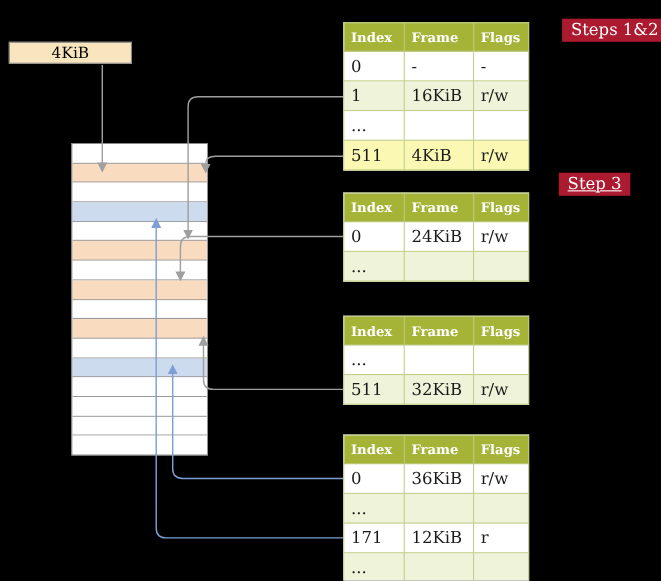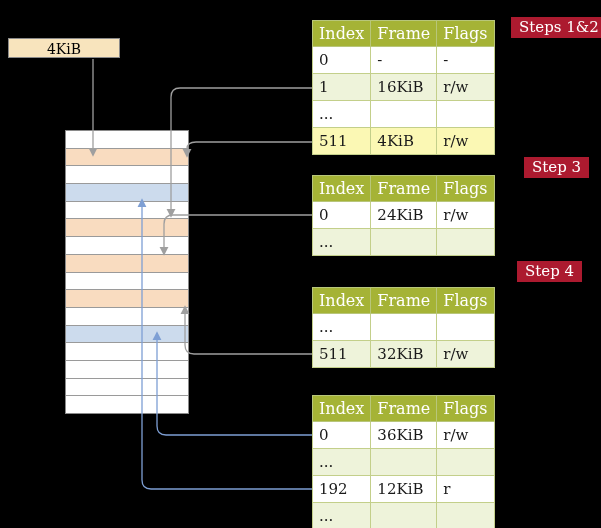--- a/index.html
+++ b/index.html
@@ -21,21 +21,21 @@
 
   
   .steplabel{
     position:absolute;z-index:4;
     background:#ac1a2f;color:#fff;
     font-size:15px;line-height:19px;
     padding:1px 8px;white-space:nowrap;
   }
   #step0{left:188px;top:40px;}
   #steps12{left:511px;top:17px;}
-  #step3{left:524px;top:157px;}
+  #step3{left:508px;top:157px;text-decoration:underline;}
   #step4{left:517px;top:261px;}
 
   
   .memory{
     position:absolute;left:65px;top:130px;width:124px;height:284px;
     border:1px solid #8a8a8a;background:#fff;
     display:flex;flex-direction:column;
     z-index:1;box-sizing:border-box;
   }
   .mem-row{flex:1;background:#fff;border-bottom:1px solid #9a9a9a;}
@@ -53,42 +53,41 @@
     position:absolute;z-index:3;
     border-collapse:collapse;
     font-size:15px;color:#1a1a1a;
     background:#fff;
   }
   #t1{left:312px;top:20px;}
   #t2{left:312px;top:175px;}
   #t3{left:312px;top:287px;}
   #t4{left:312px;top:395px;}
   .ptable th{
-    background:#a5b336;color:#fff;font-weight:normal;text-align:left;
+    background:#a5b336;color:#fff;font-weight:bold;text-align:left;
     padding:3px 6px;border:1px solid #b8c67a;height:26px;box-sizing:border-box;
-    font-size:16px;
+    font-size:12px;
   }
   .ptable td{
     background:#fff;text-align:left;
     padding:3px 6px;border:1px solid #c3cf8a;height:27px;box-sizing:border-box;
   }
   .ptable tbody tr:nth-child(even) td{background:#eef3da;}
   .ptable tbody tr.hl td{background:#fbf8b4;}
   .col-index{width:55px;} .col-frame{width:63px;} .col-flags{width:50px;}
 </style>
 </head>
 <body>
 
 <div class="canvas">
 
   <div class="cr3-box">4KiB</div>
 
   <div class="steplabel" id="steps12">Steps 1&amp;2</div>
   <div class="steplabel" id="step3">Step 3</div>
-  <div class="steplabel" id="step4">Step 4</div>
 
   <div class="memory">
       <div class="mem-row plain"></div>
       <div class="mem-row frame"></div>
       <div class="mem-row plain"></div>
       <div class="mem-row mapped"></div>
       <div class="mem-row plain"></div>
       <div class="mem-row frame"></div>
       <div class="mem-row plain"></div>
       <div class="mem-row frame"></div>
@@ -229,21 +228,21 @@
         <td>0</td>
         <td>36KiB</td>
         <td>r/w</td>
       </tr>
       <tr>
         <td>...</td>
         <td></td>
         <td></td>
       </tr>
       <tr>
-        <td>192</td>
+        <td>171</td>
         <td>12KiB</td>
         <td>r</td>
       </tr>
       <tr>
         <td>...</td>
         <td></td>
         <td></td>
       </tr>
     </tbody>
   </table>

